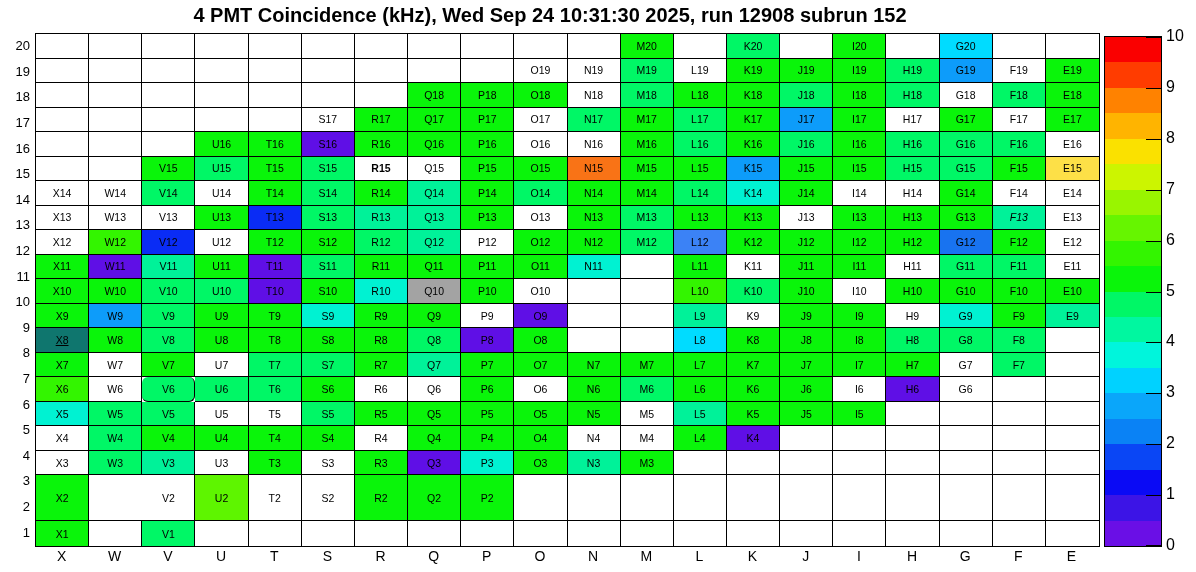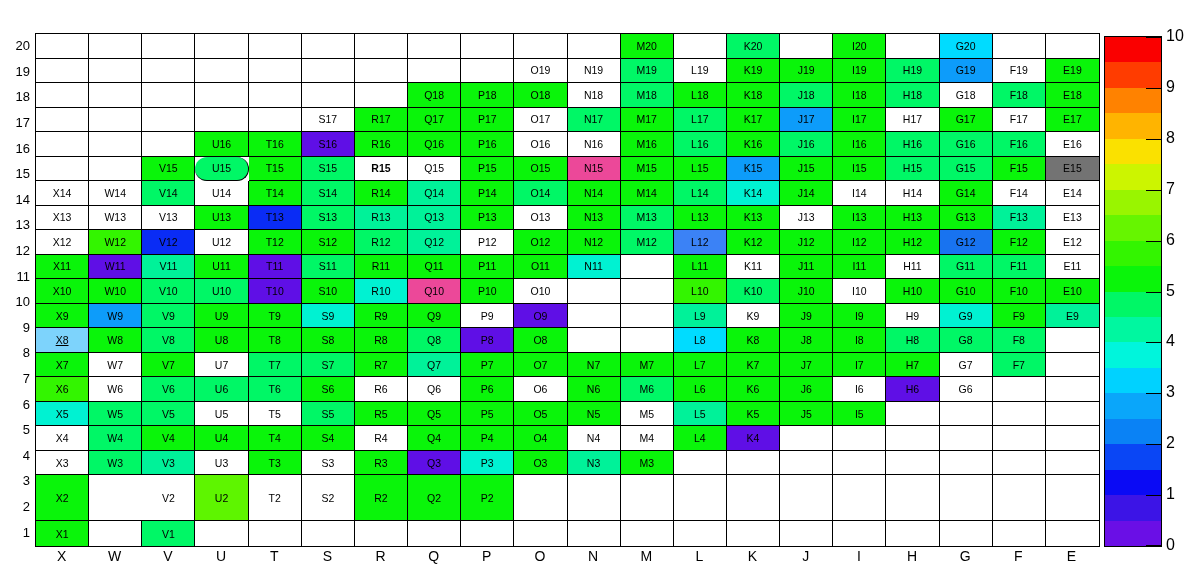--- a/index.html
+++ b/index.html
@@ -64,20 +64,21 @@
   }
   .cb-label{
     position:absolute;left:1166px;width:30px;height:18px;
     font-size:16px;text-align:left;line-height:18px;
   }
 </style>
 </head>
 <body>
 
 <div id="canvas">
+  <div id="title">4 PMT Coincidence (kHz), Wed Sep 24 10:31:30 2025, run 12908 subrun 152</div>
   <div id="y-axis">
       <div class="ylab">20</div>
       <div class="ylab">19</div>
       <div class="ylab">18</div>
       <div class="ylab">17</div>
       <div class="ylab">16</div>
       <div class="ylab">15</div>
       <div class="ylab">14</div>
       <div class="ylab">13</div>
       <div class="ylab">12</div>
@@ -190,37 +191,37 @@
       <div class="cell" style="background: rgb(10, 245, 10);">K16</div>
       <div class="cell" style="background: rgb(0, 247, 102);">J16</div>
       <div class="cell" style="background: rgb(10, 245, 10);">I16</div>
       <div class="cell" style="background: rgb(0, 247, 102);">H16</div>
       <div class="cell" style="background: rgb(0, 247, 102);">G16</div>
       <div class="cell" style="background: rgb(0, 247, 102);">F16</div>
       <div class="cell" style="background: rgb(255, 255, 255);">E16</div>
       <div class="cell"></div>
       <div class="cell"></div>
       <div class="cell" style="background: rgb(10, 245, 10);">V15</div>
-      <div class="cell" style="background: rgb(0, 247, 102); border-radius: 12px;">U15</div>
+      <div class="cell" style="background: rgb(0, 247, 102);">U15</div>
       <div class="cell" style="background: rgb(10, 245, 10);">T15</div>
       <div class="cell" style="background: rgb(0, 247, 102);">S15</div>
       <div class="cell" style="background: rgb(255, 255, 255); font-weight: bold;">R15</div>
       <div class="cell" style="background: rgb(255, 255, 255);">Q15</div>
       <div class="cell" style="background: rgb(10, 245, 10);">P15</div>
       <div class="cell" style="background: rgb(10, 245, 10);">O15</div>
-      <div class="cell" style="background: #ec4899;">N15</div>
+      <div class="cell" style="background: #f97316;">N15</div>
       <div class="cell" style="background: rgb(10, 245, 10);">M15</div>
       <div class="cell" style="background: rgb(10, 245, 10);">L15</div>
       <div class="cell" style="background: rgb(13, 156, 250);">K15</div>
       <div class="cell" style="background: rgb(10, 245, 10);">J15</div>
       <div class="cell" style="background: rgb(10, 245, 10);">I15</div>
       <div class="cell" style="background: rgb(0, 247, 102);">H15</div>
       <div class="cell" style="background: rgb(0, 247, 102);">G15</div>
       <div class="cell" style="background: rgb(10, 245, 10);">F15</div>
-      <div class="cell" style="background: #737373;">E15</div>
+      <div class="cell" style="background: #fde047;">E15</div>
       <div class="cell" style="background: rgb(255, 255, 255);">X14</div>
       <div class="cell" style="background: rgb(255, 255, 255);">W14</div>
       <div class="cell" style="background: rgb(0, 247, 102);">V14</div>
       <div class="cell" style="background: rgb(255, 255, 255);">U14</div>
       <div class="cell" style="background: rgb(10, 245, 10);">T14</div>
       <div class="cell" style="background: rgb(0, 247, 102);">S14</div>
       <div class="cell" style="background: rgb(10, 245, 10);">R14</div>
       <div class="cell" style="background: rgb(0, 242, 153);">Q14</div>
       <div class="cell" style="background: rgb(10, 245, 10);">P14</div>
       <div class="cell" style="background: rgb(0, 247, 102);">O14</div>
@@ -245,21 +246,21 @@
       <div class="cell" style="background: rgb(10, 245, 10);">P13</div>
       <div class="cell" style="background: rgb(255, 255, 255);">O13</div>
       <div class="cell" style="background: rgb(10, 245, 10);">N13</div>
       <div class="cell" style="background: rgb(0, 247, 102);">M13</div>
       <div class="cell" style="background: rgb(10, 245, 10);">L13</div>
       <div class="cell" style="background: rgb(10, 245, 10);">K13</div>
       <div class="cell" style="background: rgb(255, 255, 255);">J13</div>
       <div class="cell" style="background: rgb(10, 245, 10);">I13</div>
       <div class="cell" style="background: rgb(10, 245, 10);">H13</div>
       <div class="cell" style="background: rgb(10, 245, 10);">G13</div>
-      <div class="cell" style="background: rgb(0, 242, 153);">F13</div>
+      <div class="cell" style="background: rgb(0, 242, 153); font-style: italic;">F13</div>
       <div class="cell" style="background: rgb(255, 255, 255);">E13</div>
       <div class="cell" style="background: rgb(255, 255, 255);">X12</div>
       <div class="cell" style="background: rgb(51, 245, 0);">W12</div>
       <div class="cell" style="background: rgb(10, 44, 245);">V12</div>
       <div class="cell" style="background: rgb(255, 255, 255);">U12</div>
       <div class="cell" style="background: rgb(10, 245, 10);">T12</div>
       <div class="cell" style="background: rgb(10, 245, 10);">S12</div>
       <div class="cell" style="background: rgb(0, 247, 102);">R12</div>
       <div class="cell" style="background: rgb(0, 242, 153);">Q12</div>
       <div class="cell" style="background: rgb(255, 255, 255);">P12</div>
@@ -294,21 +295,21 @@
       <div class="cell" style="background: rgb(0, 247, 102);">G11</div>
       <div class="cell" style="background: rgb(0, 247, 102);">F11</div>
       <div class="cell" style="background: rgb(255, 255, 255);">E11</div>
       <div class="cell" style="background: rgb(10, 245, 10);">X10</div>
       <div class="cell" style="background: rgb(10, 245, 10);">W10</div>
       <div class="cell" style="background: rgb(0, 247, 102);">V10</div>
       <div class="cell" style="background: rgb(0, 247, 102);">U10</div>
       <div class="cell" style="background: rgb(95, 15, 230);">T10</div>
       <div class="cell" style="background: rgb(10, 245, 10);">S10</div>
       <div class="cell" style="background: rgb(0, 242, 210);">R10</div>
-      <div class="cell" style="background: #ec4899;">Q10</div>
+      <div class="cell" style="background: #a3a3a3;">Q10</div>
       <div class="cell" style="background: rgb(10, 245, 10);">P10</div>
       <div class="cell" style="background: rgb(255, 255, 255);">O10</div>
       <div class="cell"></div>
       <div class="cell"></div>
       <div class="cell" style="background: rgb(51, 245, 0);">L10</div>
       <div class="cell" style="background: rgb(0, 247, 102);">K10</div>
       <div class="cell" style="background: rgb(10, 245, 10);">J10</div>
       <div class="cell" style="background: rgb(255, 255, 255);">I10</div>
       <div class="cell" style="background: rgb(10, 245, 10);">H10</div>
       <div class="cell" style="background: rgb(10, 245, 10);">G10</div>
@@ -327,21 +328,21 @@
       <div class="cell"></div>
       <div class="cell"></div>
       <div class="cell" style="background: rgb(0, 242, 153);">L9</div>
       <div class="cell" style="background: rgb(255, 255, 255);">K9</div>
       <div class="cell" style="background: rgb(10, 245, 10);">J9</div>
       <div class="cell" style="background: rgb(10, 245, 10);">I9</div>
       <div class="cell" style="background: rgb(255, 255, 255);">H9</div>
       <div class="cell" style="background: rgb(0, 242, 210);">G9</div>
       <div class="cell" style="background: rgb(10, 245, 10);">F9</div>
       <div class="cell" style="background: rgb(0, 242, 153);">E9</div>
-      <div class="cell" style="background: #7dd3fc; text-decoration: underline;">X8</div>
+      <div class="cell" style="background: #0f766e; text-decoration: underline;">X8</div>
       <div class="cell" style="background: rgb(10, 245, 10);">W8</div>
       <div class="cell" style="background: rgb(0, 247, 102);">V8</div>
       <div class="cell" style="background: rgb(10, 245, 10);">U8</div>
       <div class="cell" style="background: rgb(10, 245, 10);">T8</div>
       <div class="cell" style="background: rgb(10, 245, 10);">S8</div>
       <div class="cell" style="background: rgb(10, 245, 10);">R8</div>
       <div class="cell" style="background: rgb(0, 247, 102);">Q8</div>
       <div class="cell" style="background: rgb(95, 15, 230);">P8</div>
       <div class="cell" style="background: rgb(10, 245, 10);">O8</div>
       <div class="cell"></div>
@@ -369,21 +370,21 @@
       <div class="cell" style="background: rgb(10, 245, 10);">L7</div>
       <div class="cell" style="background: rgb(10, 245, 10);">K7</div>
       <div class="cell" style="background: rgb(10, 245, 10);">J7</div>
       <div class="cell" style="background: rgb(10, 245, 10);">I7</div>
       <div class="cell" style="background: rgb(10, 245, 10);">H7</div>
       <div class="cell" style="background: rgb(255, 255, 255);">G7</div>
       <div class="cell" style="background: rgb(0, 247, 102);">F7</div>
       <div class="cell"></div>
       <div class="cell" style="background: rgb(51, 245, 0);">X6</div>
       <div class="cell" style="background: rgb(255, 255, 255);">W6</div>
-      <div class="cell" style="background: rgb(0, 247, 102);">V6</div>
+      <div class="cell" style="background: rgb(0, 247, 102); border-radius: 6px;">V6</div>
       <div class="cell" style="background: rgb(0, 247, 102);">U6</div>
       <div class="cell" style="background: rgb(0, 247, 102);">T6</div>
       <div class="cell" style="background: rgb(10, 245, 10);">S6</div>
       <div class="cell" style="background: rgb(255, 255, 255);">R6</div>
       <div class="cell" style="background: rgb(255, 255, 255);">Q6</div>
       <div class="cell" style="background: rgb(10, 245, 10);">P6</div>
       <div class="cell" style="background: rgb(255, 255, 255);">O6</div>
       <div class="cell" style="background: rgb(10, 245, 10);">N6</div>
       <div class="cell" style="background: rgb(0, 247, 102);">M6</div>
       <div class="cell" style="background: rgb(10, 245, 10);">L6</div>

